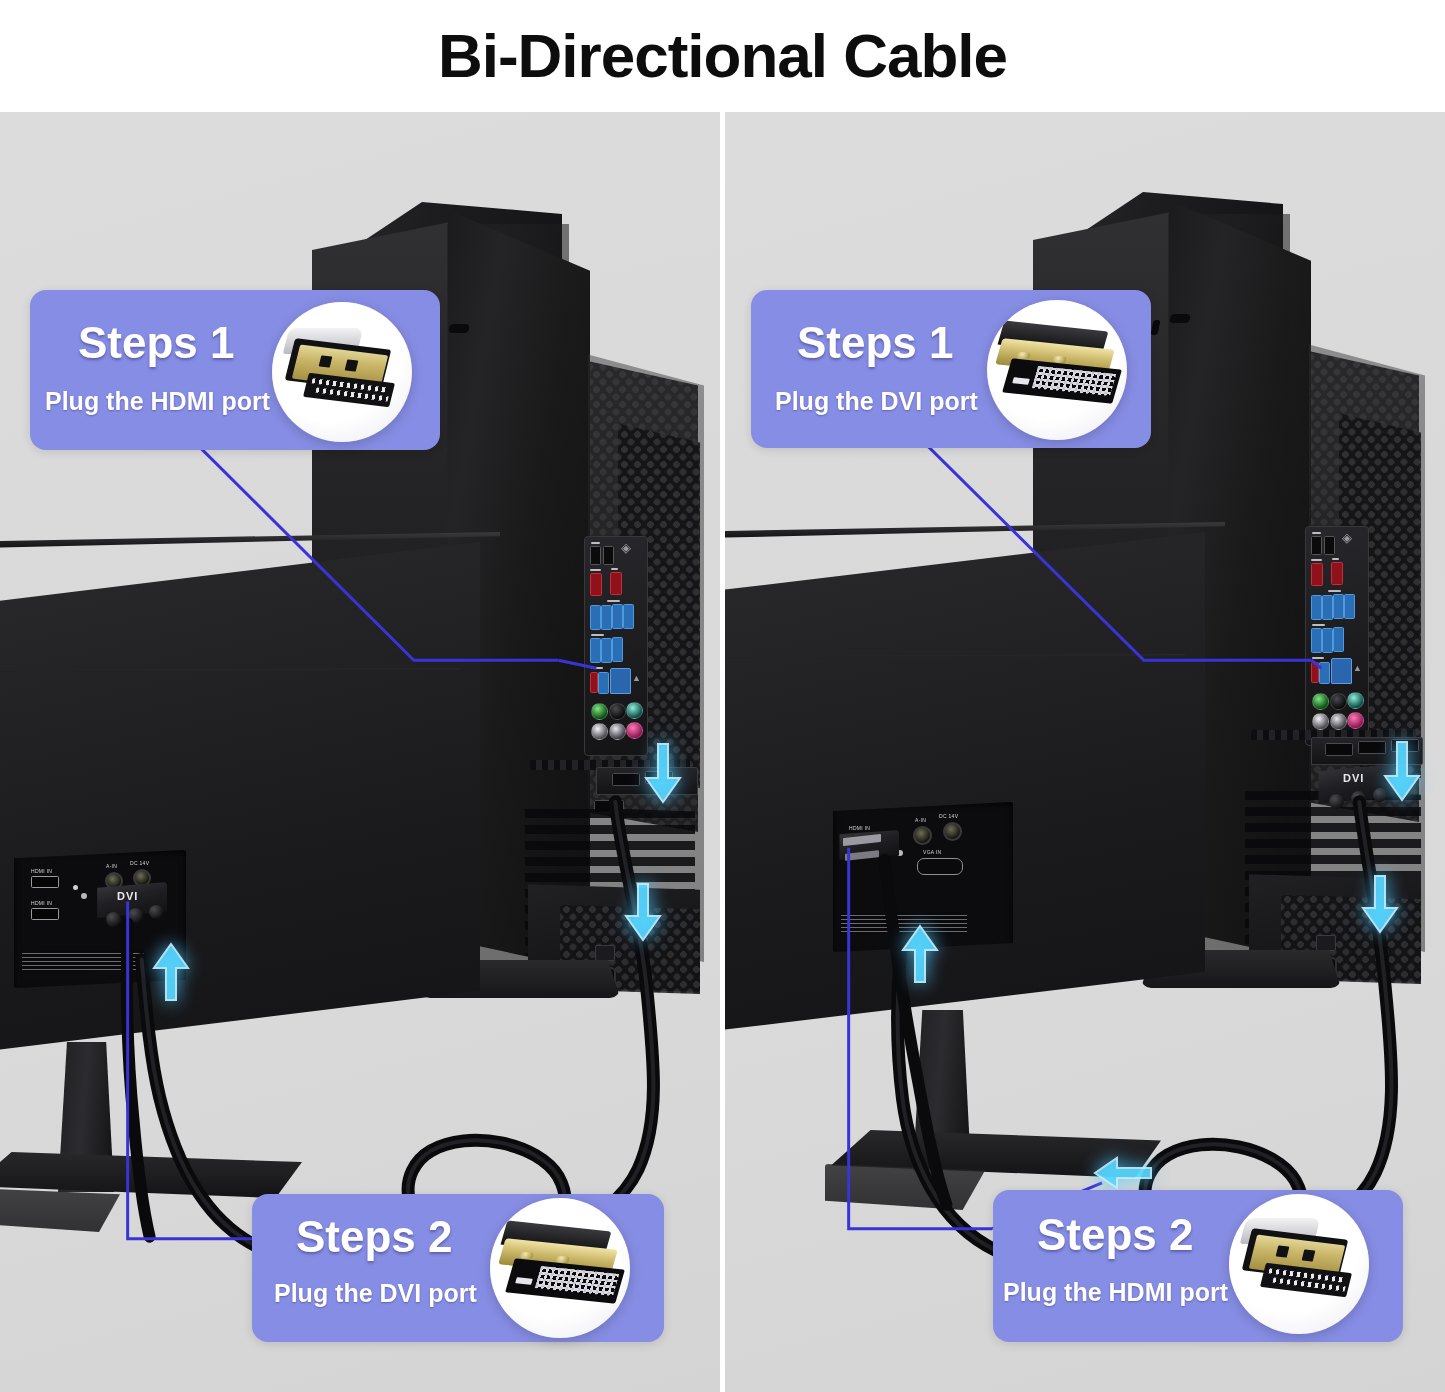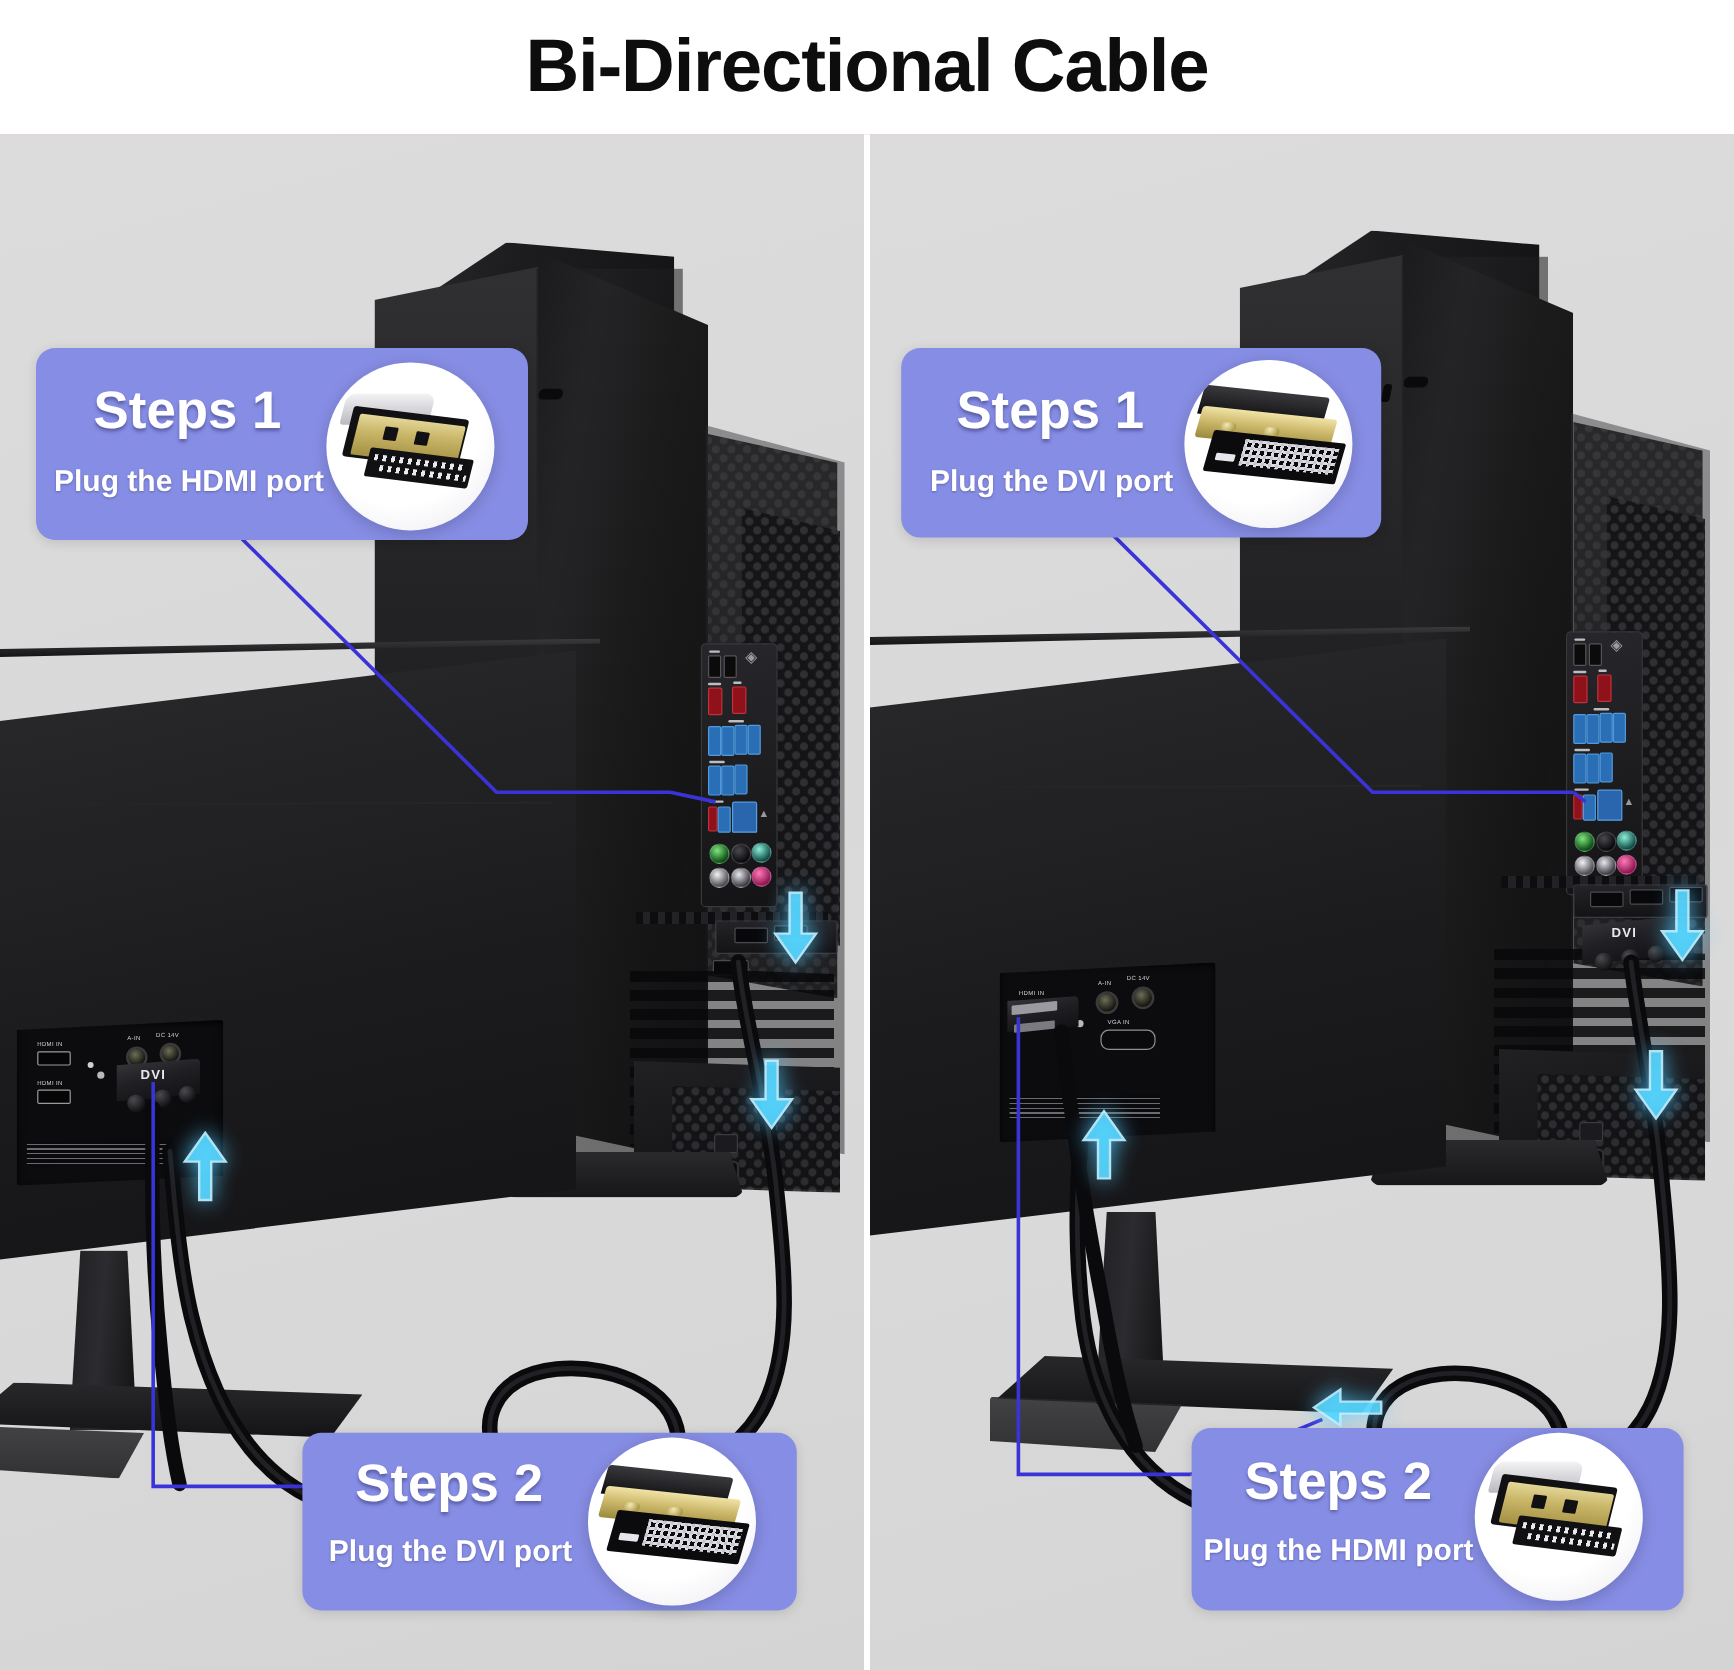--- a/index.html
+++ b/index.html
@@ -1,18 +1,18 @@
 <!DOCTYPE html>
 <html><head>
 <meta charset="utf-8">
 <style>
   html,body{margin:0;padding:0;background:#fff;}
   body{width:1445px;height:1392px;font-family:"Liberation Sans",sans-serif;overflow:hidden;}
 
-  .page{position:relative;width:1445px;height:1392px;background:#b91c1c;}
+  .page{position:relative;width:1445px;height:1392px;background:#bef264;}
 
   
   .title-band{position:absolute;left:0;top:0;width:1445px;height:112px;background:#ffffff;
     display:flex;align-items:center;justify-content:center;}
   .title-text{font-size:62px;font-weight:bold;color:#0d0d0d;letter-spacing:-1px;
     font-family:"Liberation Sans",sans-serif;line-height:1;}
 
   
   .panels{position:absolute;left:0;top:112px;width:1445px;height:1280px;display:flex;background:#ffffff;}
   .panel{position:relative;width:722px;height:1280px;overflow:hidden;

